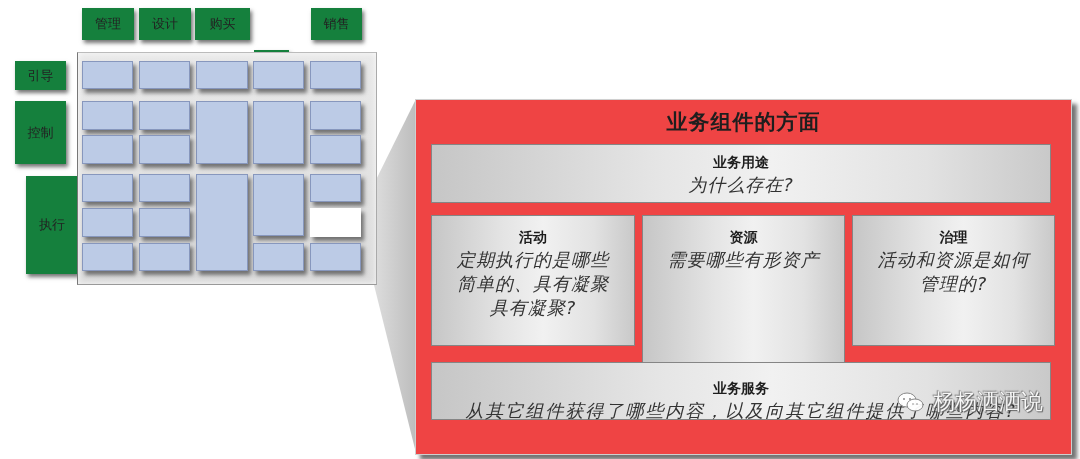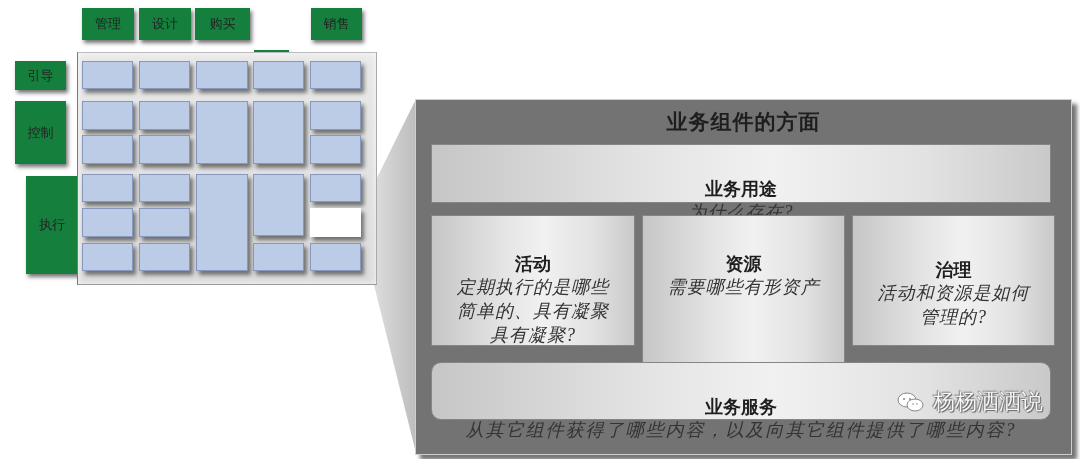--- a/index.html
+++ b/index.html
@@ -34,36 +34,35 @@
     box-shadow: 3px 4px 4px rgba(40,40,40,0.6);
   }
   .cell.white { background: #ffffff; border-color: #ffffff; }
 
   
   .connector { position: absolute; left: 0; top: 0; }
 
   
   .panel {
     position: absolute; left: 415px; top: 99px; width: 655px; height: 354px;
-    background: #737373;
+    background: #ef4444;
     border: 1px solid #cfcfcf;
     box-shadow: 5px 5px 4px rgba(70,70,70,0.75);
-    font-family: Liberation Serif, serif;
   }
   .panel-title {
     position: absolute; left: 0; right: 0; top: 8px; text-align: center;
     font-size: 21px; font-weight: bold; color: #1e1e1e; letter-spacing: 1px;
   }
   .gbox {
     position: absolute; box-sizing: border-box;
     background: linear-gradient(90deg, #c6c6c6 0%, #e4e4e4 35%, #f1f1f1 55%, #e2e2e2 80%, #c9c9c9 100%);
     border: 1px solid #858585;
     text-align: center; color: #222;
   }
-  .gbox .h { font-size: 18px; font-weight: bold; line-height: 22px; color: #1e1e1e; margin-top: 27px; }
+  .gbox .h { font-size: 14px; font-weight: bold; line-height: 22px; color: #1e1e1e; }
   .gbox .q {
     font-size: 18px; font-style: italic; line-height: 24px; color: #333;
     letter-spacing: 1px;
   }
   .watermark {
     position: absolute; right: 28px; bottom: 37px;
     font-size: 22px; color: rgba(255,255,255,0.95);
     text-shadow: 0 0 1px #555, 1px 1px 1px #666, -1px -1px 1px #888;
     display: flex; align-items: center; gap: 7px;
   }
@@ -135,27 +134,27 @@
     <div class="q">定期执行的是哪些</div>
     <div class="q">简单的、具有凝聚</div>
     <div class="q">具有凝聚?</div>
   </div>
 
   <div class="gbox" style="left:226px;top:115px;width:203px;height:160px;padding-top:10px;">
     <div class="h">资源</div>
     <div class="q">需要哪些有形资产</div>
   </div>
 
-  <div class="gbox" style="left:436px;top:115px;width:203px;height:131px;padding-top:16px;">
+  <div class="gbox" style="left:436px;top:115px;width:203px;height:131px;padding-top:10px;">
     <div class="h">治理</div>
     <div class="q">活动和资源是如何</div>
     <div class="q">管理的?</div>
   </div>
 
-  <div class="gbox" style="left:15px;top:262px;width:620px;height:58px;padding-top:6px;border-radius:10px;">
+  <div class="gbox" style="left:15px;top:262px;width:620px;height:58px;padding-top:14px;">
     <div class="h">业务服务</div>
     <div class="q" style="white-space:nowrap;letter-spacing:2px;">从其它组件获得了哪些内容，以及向其它组件提供了哪些内容?</div>
   </div>
 
   <div class="watermark">
     <svg class="wechat-icon" viewBox="0 0 30 22">
       <ellipse cx="11" cy="9" rx="9" ry="7" fill="rgba(255,255,255,0.95)" stroke="#888" stroke-width="1"></ellipse>
       <ellipse cx="19" cy="14" rx="8" ry="6" fill="rgba(255,255,255,0.95)" stroke="#888" stroke-width="1"></ellipse>
       <circle cx="8" cy="8" r="1" fill="#888"></circle>
       <circle cx="14" cy="8" r="1" fill="#888"></circle>

